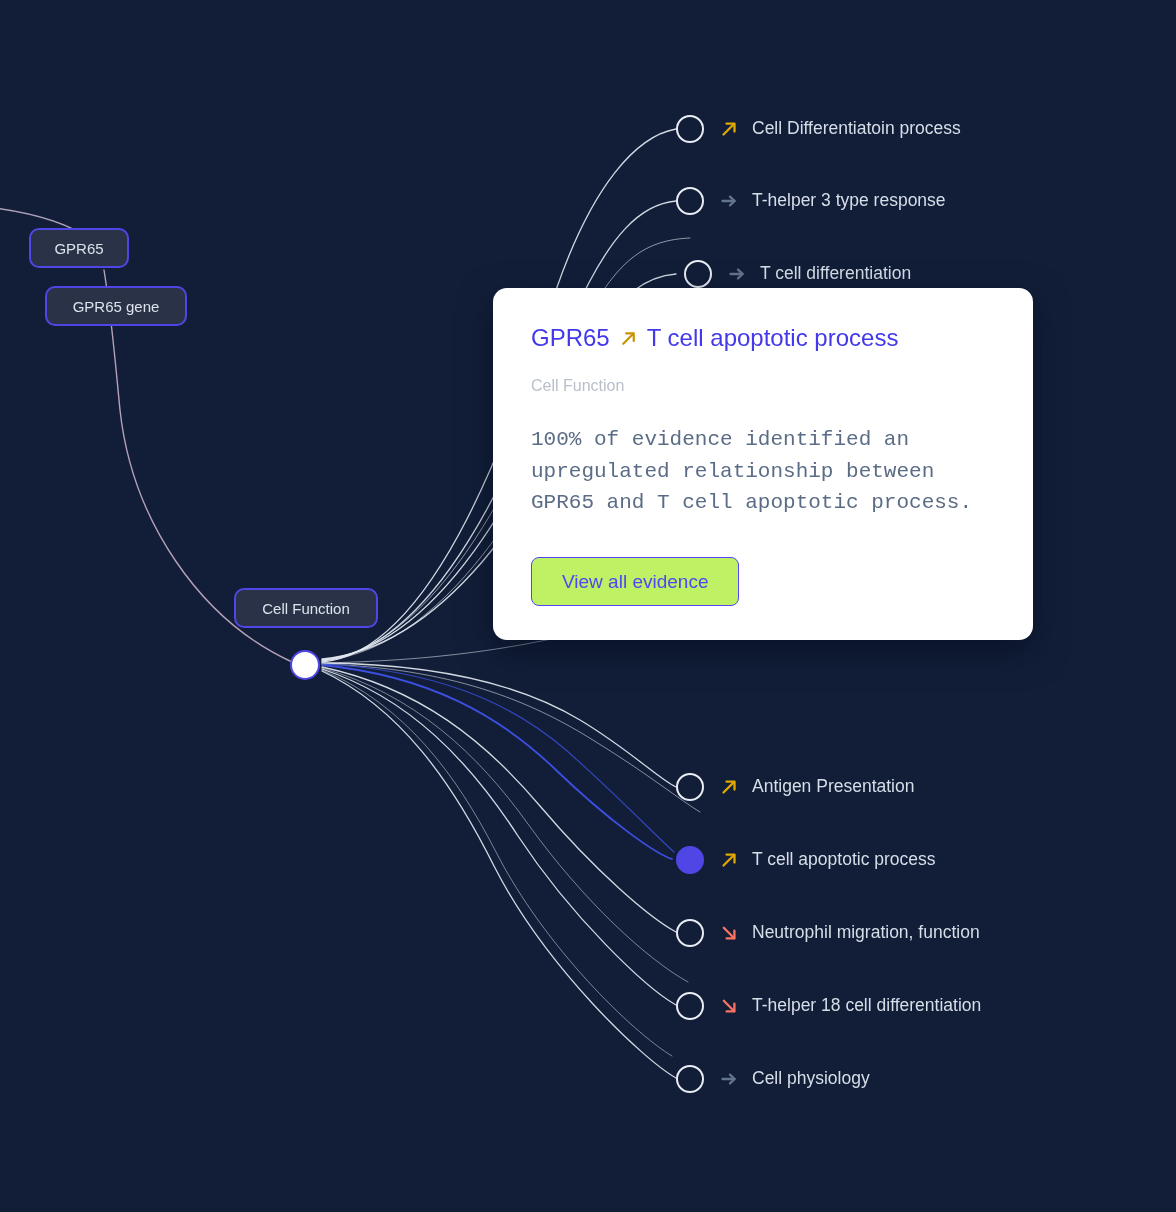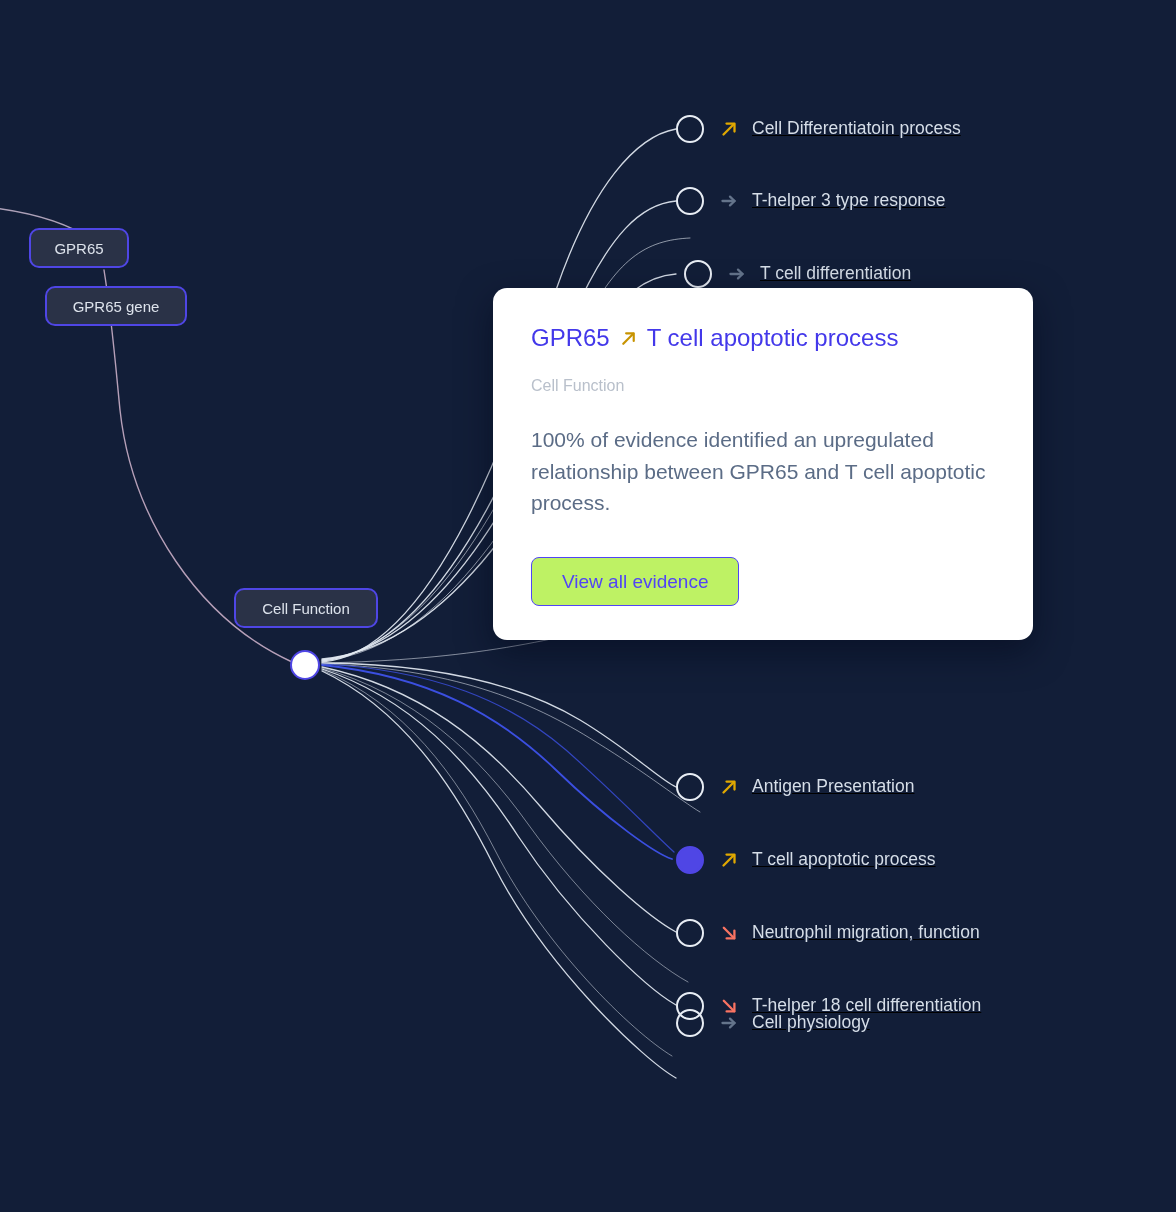--- a/index.html
+++ b/index.html
@@ -60,21 +60,20 @@
     z-index: 7;
   }
 
   
   .leaf {
     position: absolute;
     display: flex;
     align-items: center;
     height: 30px;
     z-index: 5;
-    text-decoration: underline;
   }
   .leaf-dot {
     width: 28px;
     height: 28px;
     box-sizing: border-box;
     border-radius: 50%;
     border: 2.5px solid #e8edf4;
     background: transparent;
     flex: 0 0 auto;
   }
@@ -131,20 +130,21 @@
     font-size: 16px;
     color: #b9c0cb;
     margin: 0 0 30px 0;
     line-height: 1;
   }
   #card-body {
     font-size: 21px;
     line-height: 1.52;
     color: #5b6c86;
     margin: 0 0 38px 0;
+    font-family: Liberation Mono, monospace;
   }
   #view-evidence-button {
     display: inline-block;
     box-sizing: border-box;
     background: #bef264;
     border: 1.6px solid #5145f5;
     border-radius: 8px;
     color: #5145f5;
     font-size: 19px;
     font-family: "Liberation Sans", sans-serif;
@@ -280,21 +280,21 @@
     <svg width="20" height="20" viewBox="0 0 20 20">
         <g stroke="#f97362" stroke-width="2.3" fill="none" stroke-linecap="round" stroke-linejoin="round">
           <path d="M4.8 4.8 L15.2 15.2"></path>
           <path d="M15.4 7.6 L15.4 15.4 L7.6 15.4"></path>
         </g>
       </svg>
   </span>
   <span class="leaf-label">T-helper 18 cell differentiation</span>
 </div>
 
-<div class="leaf" style="left:676px; top:1008px;">
+<div class="leaf" style="left:676px; top:1064px;">
   <span class="leaf-dot"></span>
   <span class="leaf-arrow">
     <svg width="20" height="20" viewBox="0 0 20 20">
         <g stroke="#64748b" stroke-width="2.3" fill="none" stroke-linecap="round" stroke-linejoin="round">
           <path d="M3.5 10 L15.5 10"></path>
           <path d="M11 5.6 L15.6 10 L11 14.4"></path>
         </g>
       </svg>
   </span>
   <span class="leaf-label">Cell physiology</span>

